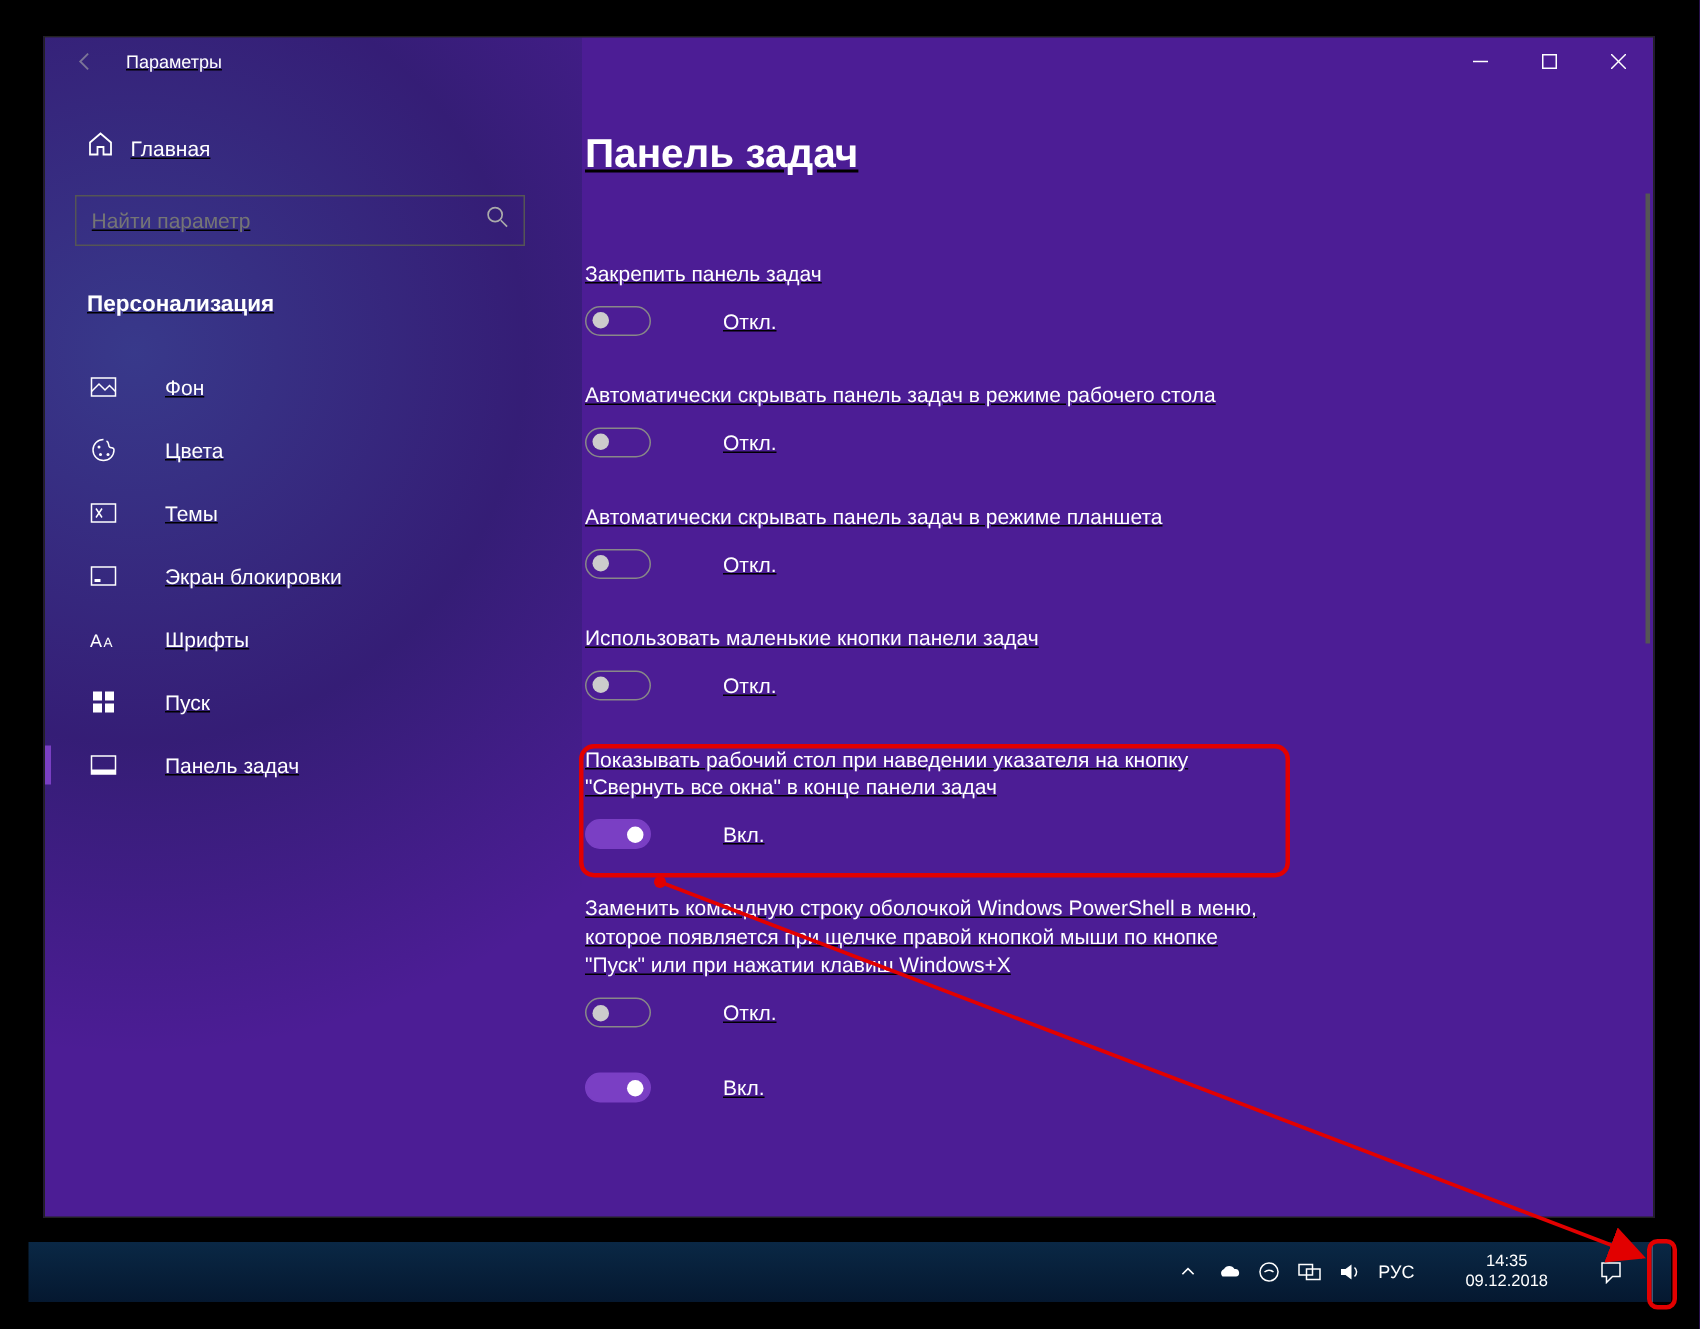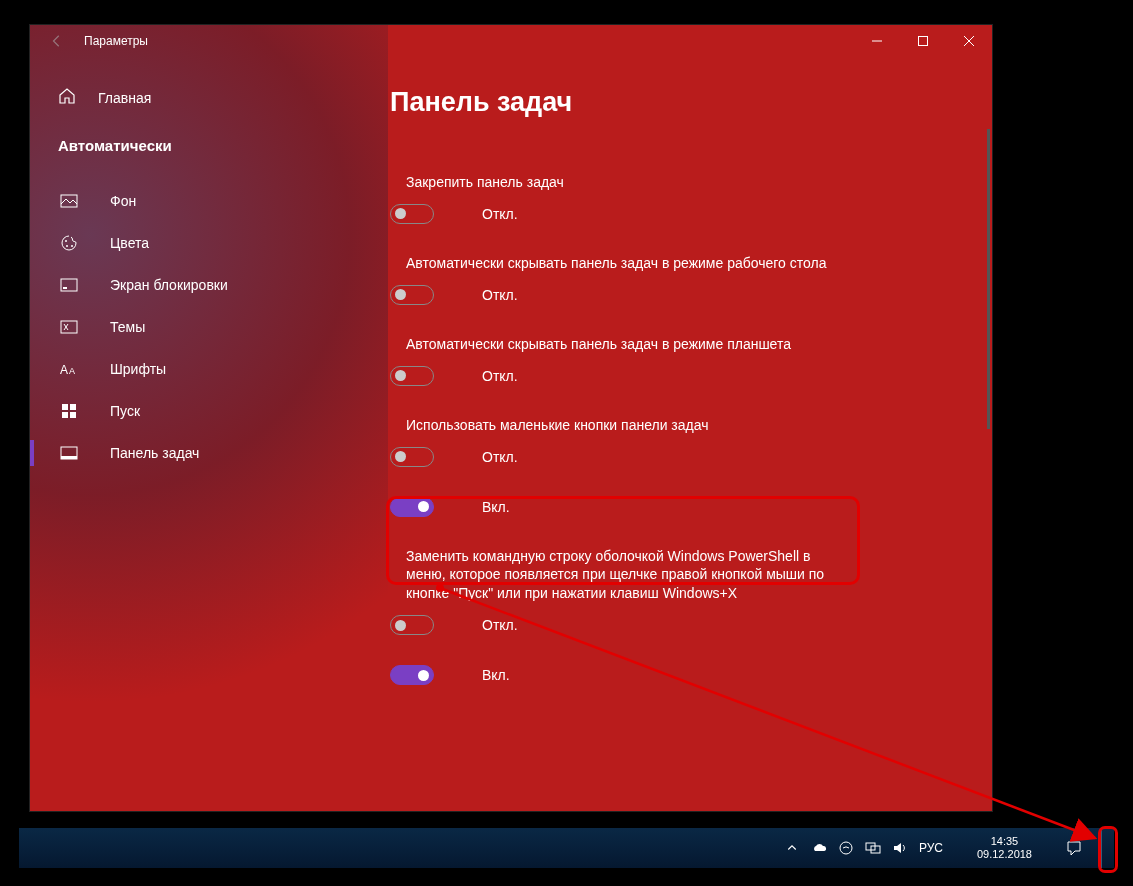--- a/index.html
+++ b/index.html
@@ -1,38 +1,38 @@
 <!DOCTYPE html>
 <html><head>
 <meta charset="utf-8">
 <style>
 *{margin:0;padding:0;box-sizing:border-box;font-family:"Segoe UI",Arial,sans-serif;}
 body{width:1133px;height:886px;background:#000;position:relative;overflow:hidden;}
-.window{position:absolute;left:29px;top:24px;width:964px;height:788px;background:#b91c1c;border:1px solid #222;}
+.window{position:absolute;left:29px;top:24px;width:1074px;height:788px;background:#4c1d95;border:1px solid #222;text-decoration:underline;}
 .radial{position:absolute;left:0;top:0;width:358px;height:786px;background:radial-gradient(ellipse 650px 650px at 60px 210px,rgba(40,80,130,0.55) 0%,rgba(10,30,60,0.35) 40%,rgba(0,0,0,0) 72%);pointer-events:none;z-index:0;}
 .titlebar{height:32px;display:flex;align-items:center;padding-left:18px;position:relative;z-index:2;}
 .back{width:18px;height:18px;display:flex;align-items:center;justify-content:center;margin-right:18px;opacity:.6;}
 .title{color:#fff;font-size:12px;}
 .win-controls{position:absolute;right:0;top:0;display:flex;}
 .win-btn{width:46px;height:32px;display:flex;align-items:center;justify-content:center;color:#fff;}
 .win-btn svg{width:10px;height:10px;}
 .body{display:flex;height:calc(100% - 32px);}
 .sidebar{width:330px;padding:20px 10px 0 20px;color:#fff;position:relative;z-index:2;}
-.home{display:flex;align-items:center;gap:22px;padding:10px 8px;margin-bottom:10px;}
+.home{display:flex;align-items:center;gap:11px;padding:10px 8px;margin-bottom:10px;}
 .home span{font-size:14px;}
 .search{display:flex;align-items:center;border:1px solid #555;height:34px;padding:0 10px;margin-bottom:22px;}
 .search input{flex:1;background:transparent;border:none;color:#ccc;font-size:14px;outline:none;}
 .group-title{font-size:15px;font-weight:600;padding:8px;margin-bottom:18px;}
 .nav-item{display:flex;align-items:center;gap:32px;padding:12px 10px;font-size:14px;position:relative;}
 .nav-item.active::before{content:"";position:absolute;left:-20px;top:8px;bottom:8px;width:4px;background:#7a3fc4;}
 .nav-item .icon{width:18px;height:18px;display:flex;align-items:center;justify-content:center;}
 .content{flex:1;padding:30px 30px 0 30px;color:#fff;position:relative;z-index:2;overflow:hidden;}
 .content h1{font-size:27px;font-weight:600;margin-bottom:55px;}
 .setting{margin-bottom:30px;max-width:450px;}
-.setting-label{font-size:14px;margin-bottom:12px;line-height:1.35;margin-left:16px;}
+.setting-label{font-size:14px;margin-bottom:12px;line-height:1.35;}
 .toggle-row{display:flex;align-items:center;gap:12px;}
 .toggle{width:44px;height:20px;border-radius:10px;border:1px solid #888;position:relative;cursor:pointer;}
 .toggle .knob{width:11px;height:11px;border-radius:50%;background:#ccc;position:absolute;top:3.5px;left:4px;}
 .toggle.on{background:#7a3fc4;border-color:#7a3fc4;}
 .toggle.on .knob{left:auto;right:4px;background:#fff;}
 .toggle-text{font-size:14px;margin-left:36px;}
 .highlight{position:absolute;border:3px solid #e20000;border-radius:10px;z-index:5;pointer-events:none;}
 .arrow-line{position:absolute;z-index:4;pointer-events:none;}
 .scrollbar{position:absolute;right:2px;top:72px;width:3px;height:300px;background:#555;}
 .taskbar{position:absolute;left:19px;right:19px;bottom:18px;height:40px;background:linear-gradient(180deg,#0a2845,#051830);display:flex;align-items:center;justify-content:flex-end;padding:12px 6px;color:#fff;font-size:11px;z-index:3;}
@@ -73,21 +73,28 @@
     </div>
   </div>
   <div class="body">
     <div class="sidebar">
       <div class="home">
         <div class="icon"><svg viewBox="0 0 18 18" width="18" height="18">
               <path d="M2 8 L9 2 L16 8 V16 H11 V11 H7 V16 H2 Z" stroke="#fff" stroke-width="1.2" fill="none"></path>
             </svg></div>
         <span>Главная</span>
       </div>
-      <div class="group-title">Автоматически</div>
+      <div class="search">
+        <input placeholder="Найти параметр" style="">
+        <div class="icon"><svg viewBox="0 0 16 16" width="15" height="15">
+              <circle cx="6.5" cy="6.5" r="5" stroke="#aaa" stroke-width="1.2" fill="none"></circle>
+              <line x1="10.5" y1="10.5" x2="15" y2="15" stroke="#aaa" stroke-width="1.2"></line>
+            </svg></div>
+      </div>
+      <div class="group-title">Персонализация</div>
 
       <div class="nav-item">
         <div class="icon">
             <svg viewBox="0 0 18 18" width="18" height="18">
               <rect x="1" y="3" width="16" height="12" stroke="#fff" fill="none"></rect>
               <path d="M1 12 L6 7 L10 11 L13 8 L17 12" stroke="#fff" fill="none"></path>
             </svg>
           </div>
         <span>Фон</span>
       </div>
@@ -99,33 +106,33 @@
               <circle cx="7" cy="12" r="1" fill="#fff"></circle>
               <circle cx="12" cy="12" r="1" fill="#fff"></circle>
             </svg>
           </div>
         <span>Цвета</span>
       </div>
       <div class="nav-item">
         <div class="icon">
             <svg viewBox="0 0 18 18" width="18" height="18">
               <rect x="1" y="3" width="16" height="12" stroke="#fff" fill="none"></rect>
+              <path d="M4 6 L8 12 M8 6 L4 12" stroke="#fff"></path>
+            </svg>
+          </div>
+        <span>Темы</span>
+      </div>
+      <div class="nav-item">
+        <div class="icon">
+            <svg viewBox="0 0 18 18" width="18" height="18">
+              <rect x="1" y="3" width="16" height="12" stroke="#fff" fill="none"></rect>
               <rect x="3" y="11" width="4" height="2" fill="#fff"></rect>
             </svg>
           </div>
         <span>Экран блокировки</span>
-      </div>
-      <div class="nav-item">
-        <div class="icon">
-            <svg viewBox="0 0 18 18" width="18" height="18">
-              <rect x="1" y="3" width="16" height="12" stroke="#fff" fill="none"></rect>
-              <path d="M4 6 L8 12 M8 6 L4 12" stroke="#fff"></path>
-            </svg>
-          </div>
-        <span>Темы</span>
       </div>
       <div class="nav-item">
         <div class="icon">
             <svg viewBox="0 0 18 18" width="18" height="18">
               <text x="0" y="14" font-size="12" fill="#fff" font-family="serif">A</text>
               <text x="9" y="14" font-size="9" fill="#fff">A</text>
             </svg>
           </div>
         <span>Шрифты</span>
       </div>
@@ -184,20 +191,21 @@
           <div class="setting">
             <div class="setting-label">Использовать маленькие кнопки панели задач</div>
             <div class="toggle-row">
               <div class="toggle">
                 <div class="knob"></div>
               </div>
               <span class="toggle-text">Откл.</span>
             </div>
           </div>
           <div class="setting">
+            <div class="setting-label">Показывать рабочий стол при наведении указателя на кнопку "Свернуть все окна" в конце панели задач</div>
             <div class="toggle-row">
               <div class="toggle on">
                 <div class="knob"></div>
               </div>
               <span class="toggle-text">Вкл.</span>
             </div>
           </div>
           <div class="setting">
             <div class="setting-label">Заменить командную строку оболочкой Windows PowerShell в меню, которое появляется при щелчке правой кнопкой мыши по кнопке "Пуск" или при нажатии клавиш Windows+X</div>
             <div class="toggle-row">

